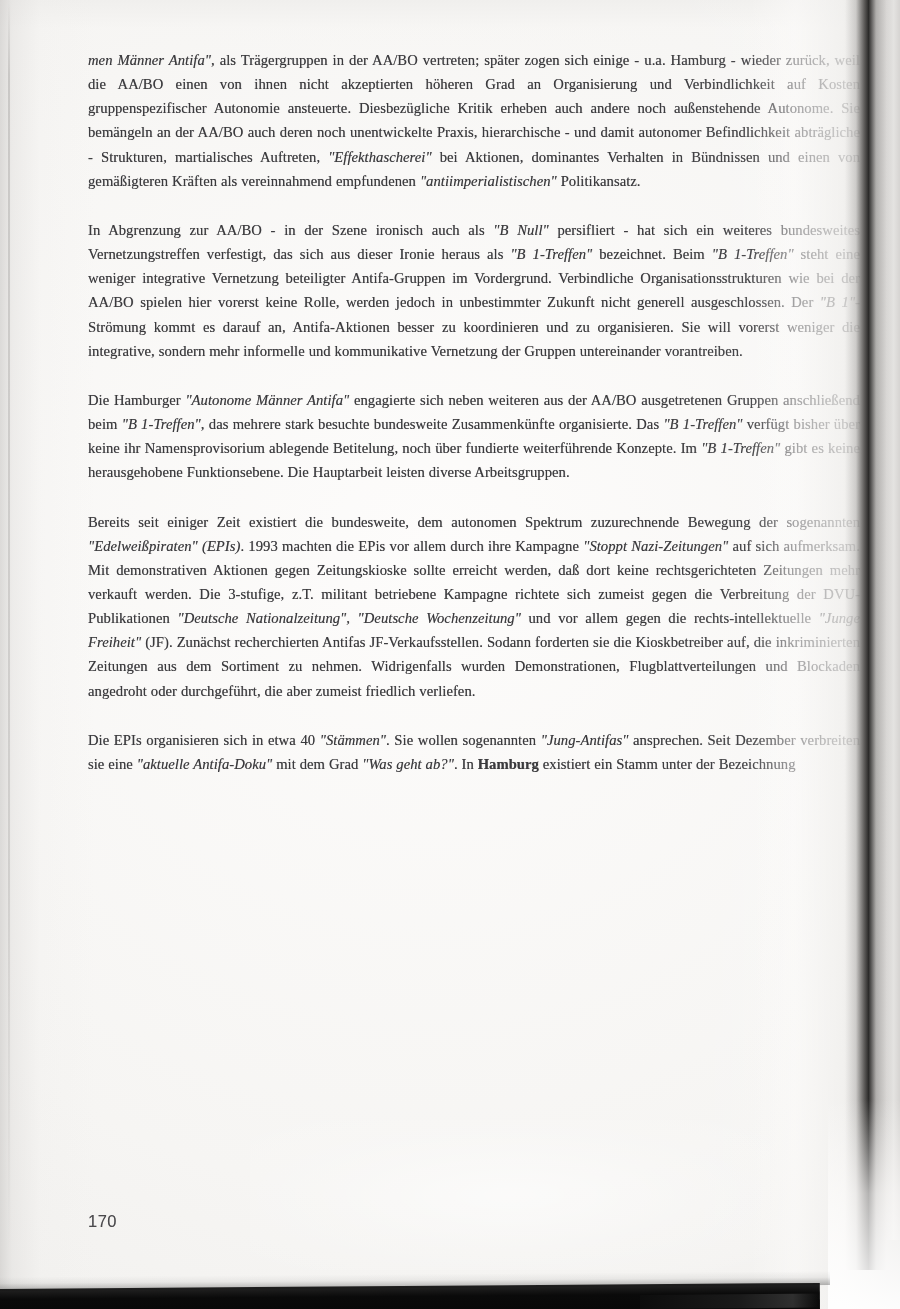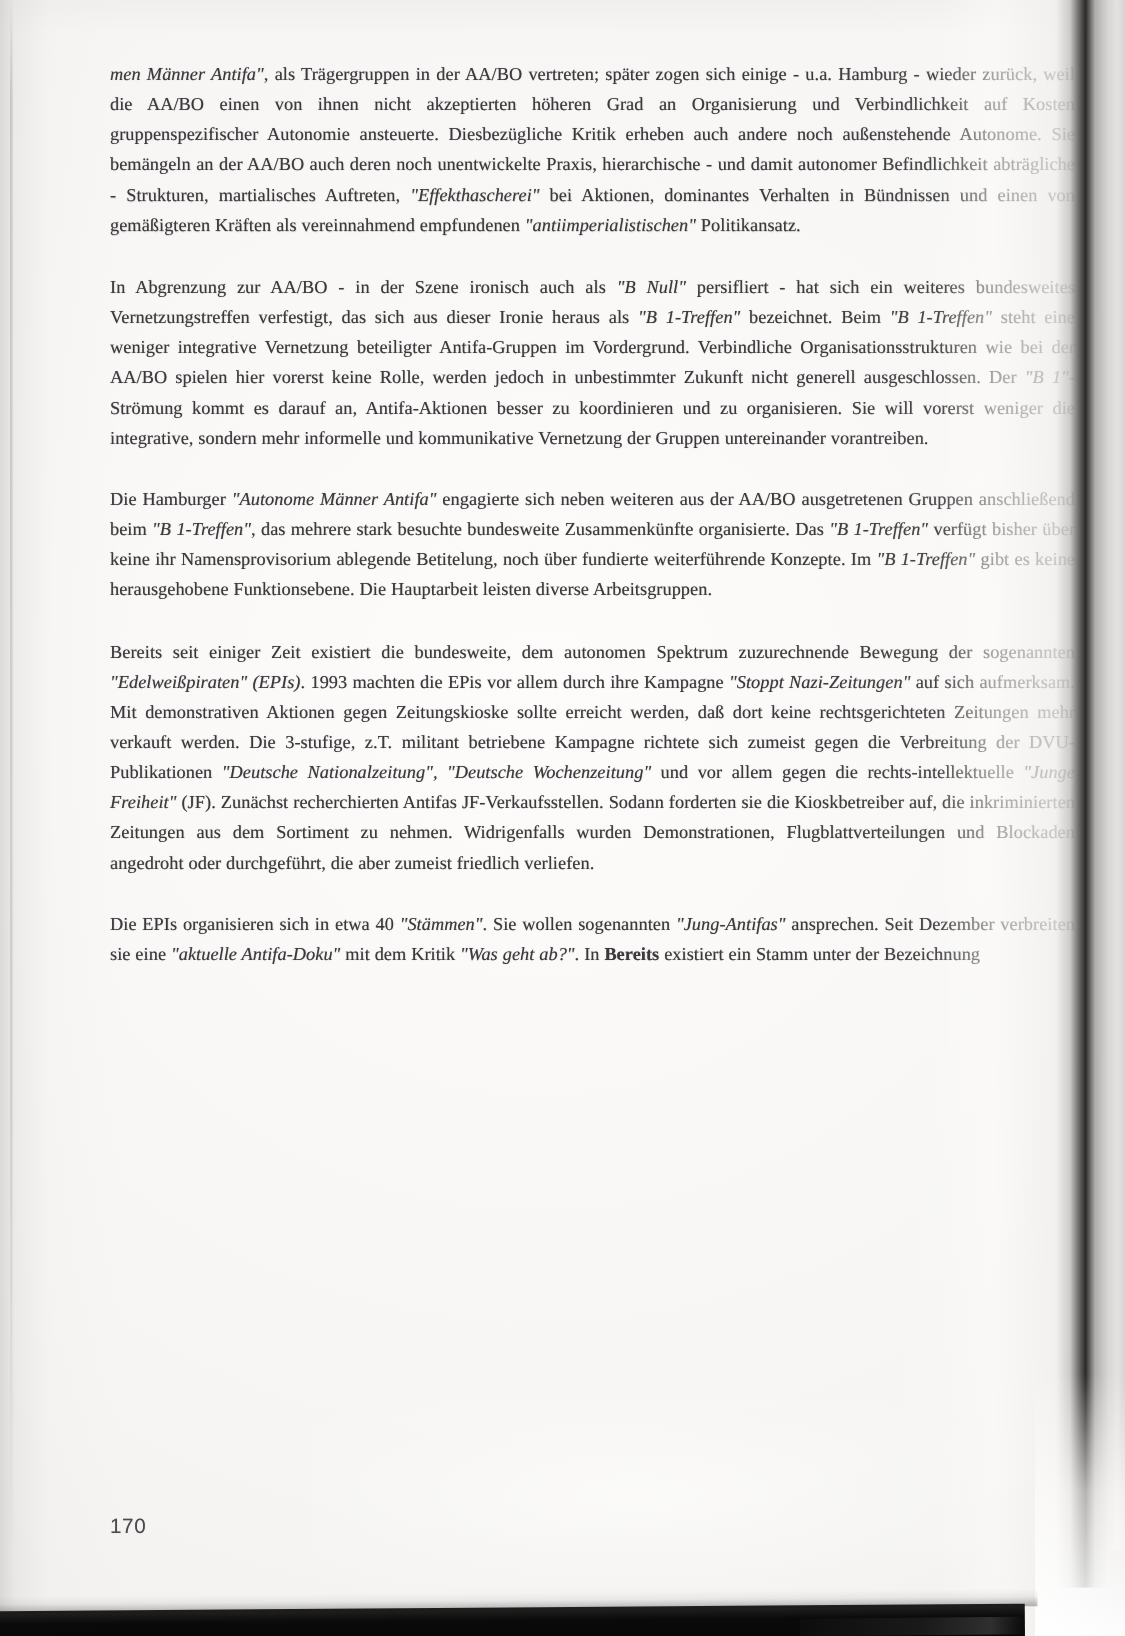--- a/index.html
+++ b/index.html
@@ -156,21 +156,21 @@
 <div id="scan-page">
 
   <div class="paper-base"></div>
   <div class="haze-top"></div>
 
   <div class="text-column">
     <p class="body-par"><i>men Männer Antifa"</i><span>, als Trägergruppen in der AA/BO vertreten; später zogen sich einige - u.a. Hamburg - wieder zurück, weil die AA/BO einen von ihnen nicht akzeptierten höheren Grad an Organisierung und Verbindlichkeit auf Kosten gruppenspezifischer Autonomie ansteuerte. Diesbezügliche Kritik erheben auch andere noch außenstehende Autonome. Sie bemängeln an der AA/BO auch deren noch unentwickelte Praxis, hierarchische - und damit autonomer Befindlichkeit abträgliche - Strukturen, martialisches Auftreten, </span><i>"Effekthascherei"</i><span> bei Aktionen, dominantes Verhalten in Bündnissen und einen von gemäßigteren Kräften als vereinnahmend empfundenen </span><i>"antiimperialistischen"</i><span> Politikansatz.</span></p>
     <p class="body-par"><span>In Abgrenzung zur AA/BO - in der Szene ironisch auch als </span><i>"B Null"</i><span> persifliert - hat sich ein weiteres bundesweites Vernetzungstreffen verfestigt, das sich aus dieser Ironie heraus als </span><i>"B 1-Treffen"</i><span> bezeichnet. Beim </span><i>"B 1-Treffen"</i><span> steht eine weniger integrative Vernetzung beteiligter Antifa-Gruppen im Vordergrund. Verbindliche Organisationsstrukturen wie bei der AA/BO spielen hier vorerst keine Rolle, werden jedoch in unbestimmter Zukunft nicht generell ausgeschlossen. Der </span><i>"B 1"</i><span>-Strömung kommt es darauf an, Antifa-Aktionen besser zu koordinieren und zu organisieren. Sie will vorerst weniger die integrative, sondern mehr informelle und kommunikative Vernetzung der Gruppen untereinander vorantreiben.</span></p>
     <p class="body-par"><span>Die Hamburger </span><i>"Autonome Männer Antifa"</i><span> engagierte sich neben weiteren aus der AA/BO ausgetretenen Gruppen anschließend beim </span><i>"B 1-Treffen"</i><span>, das mehrere stark besuchte bundesweite Zusammenkünfte organisierte. Das </span><i>"B 1-Treffen"</i><span> verfügt bisher über keine ihr Namensprovisorium ablegende Betitelung, noch über fundierte weiterführende Konzepte. Im </span><i>"B 1-Treffen"</i><span> gibt es keine herausgehobene Funktionsebene. Die Hauptarbeit leisten diverse Arbeitsgruppen.</span></p>
     <p class="body-par"><span>Bereits seit einiger Zeit existiert die bundesweite, dem autonomen Spektrum zuzurechnende Bewegung der sogenannten </span><i>"Edelweißpiraten" (EPIs)</i><span>. 1993 machten die EPis vor allem durch ihre Kampagne </span><i>"Stoppt Nazi-Zeitungen"</i><span> auf sich aufmerksam. Mit demonstrativen Aktionen gegen Zeitungskioske sollte erreicht werden, daß dort keine rechtsgerichteten Zeitungen mehr verkauft werden. Die 3-stufige, z.T. militant betriebene Kampagne richtete sich zumeist gegen die Verbreitung der DVU-Publikationen </span><i>"Deutsche Nationalzeitung", "Deutsche Wochenzeitung"</i><span> und vor allem gegen die rechts-intellektuelle </span><i>"Junge Freiheit"</i><span> (JF).  Zunächst recherchierten Antifas JF-Verkaufsstellen. Sodann forderten sie die Kioskbetreiber auf, die inkriminierten Zeitungen aus dem Sortiment zu nehmen. Widrigenfalls wurden Demonstrationen, Flugblattverteilungen und Blockaden angedroht oder durchgeführt, die aber zumeist friedlich verliefen.</span></p>
-    <p class="body-par"><span>Die EPIs organisieren sich in etwa 40 </span><i>"Stämmen"</i><span>. Sie wollen sogenannten </span><i>"Jung-Antifas"</i><span> ansprechen. Seit Dezember verbreiten sie eine </span><i>"aktuelle Antifa-Doku"</i><span> mit dem Kritik </span><i>"Was geht ab?"</i><span>. In </span><b>Bereits</b><span> existiert ein Stamm unter der Bezeichnung</span></p>
+    <p class="body-par"><span>Die EPIs organisieren sich in etwa 40 </span><i>"Stämmen"</i><span>. Sie wollen sogenannten </span><i>"Jung-Antifas"</i><span> ansprechen. Seit Dezember verbreiten sie eine </span><i>"aktuelle Antifa-Doku"</i><span> mit dem Grad </span><i>"Was geht ab?"</i><span>. In </span><b>Hamburg</b><span> existiert ein Stamm unter der Bezeichnung</span></p>
   </div>
 
   <div class="ink-wash"></div>
   <div class="light-blotch"></div>
 
   <div class="page-number">170</div>
 
   <div class="edge-left"></div>
   <div class="edge-left-hairline"></div>
   <div class="curve-right"></div>

